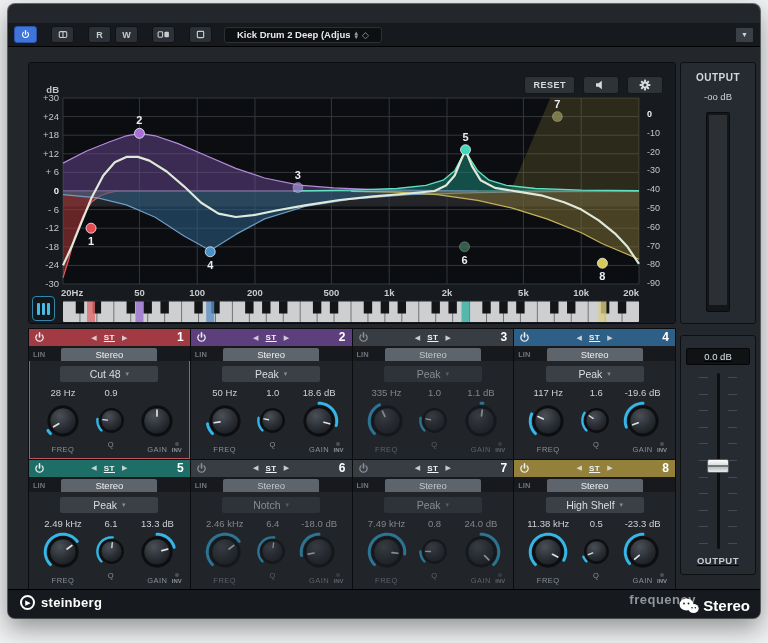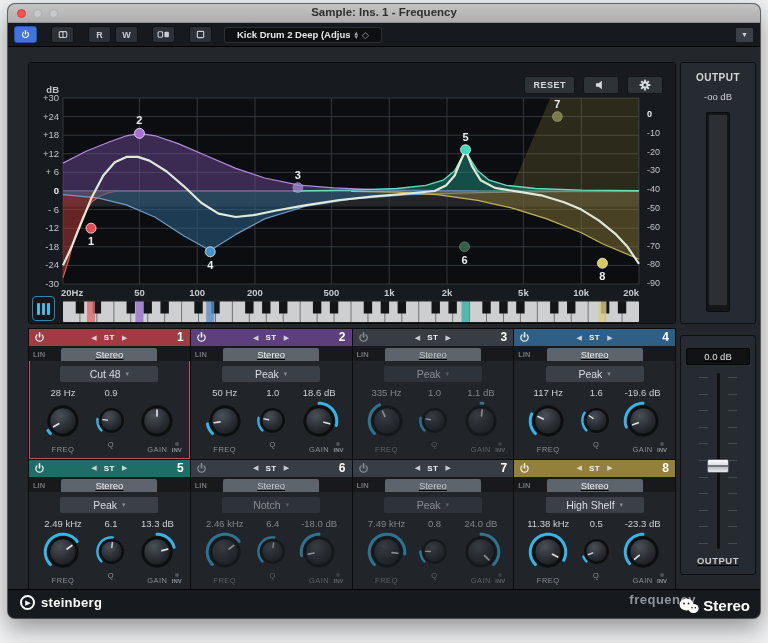--- a/index.html
+++ b/index.html
@@ -66,23 +66,23 @@
   
   .bands{position:absolute;left:20px;top:281px;width:648px;height:262px;background:#0a0c0e;
     display:grid;grid-template-columns:repeat(4,1fr);grid-template-rows:repeat(2,1fr);gap:1px;
     border:1px solid #0a0c0e;box-sizing:border-box;}
   .band{position:relative;background:#21252a;overflow:hidden;}
   .band.selected{box-shadow:inset 0 0 0 1px #c4505a;}
   .band-header{position:relative;height:17px;display:flex;align-items:center;justify-content:center;gap:7px;}
   .band-header .power{position:absolute;left:5px;top:3px;width:11px;height:11px;color:#eceef0;}
   .band.off .band-header .power{color:#8a9096;}
   .band-header .arrow{font-size:7px;color:#e3e5e8;opacity:.85;}
-  .band-header .st{font-size:8px;font-weight:700;color:#f2f4f6;letter-spacing:.5px;}
+  .band-header .st{font-size:8px;font-weight:700;color:#f2f4f6;letter-spacing:.5px;text-decoration:underline;}
   .band-header .num{position:absolute;right:6px;top:1px;font-size:12px;font-weight:700;color:#fff;}
-  .band-tabs{position:relative;height:15px;background:#17191d;display:flex;align-items:flex-end;text-decoration:underline;}
+  .band-tabs{position:relative;height:15px;background:#17191d;display:flex;align-items:flex-end;}
   .band-tabs .lin{position:absolute;left:4px;bottom:2px;font-size:7.5px;color:#6e757c;font-weight:700;}
   .band-tabs .stereo-tab{margin:0 auto;width:96px;height:13px;background:#5d646b;border-radius:2px 2px 0 0;
     color:#eef0f2;font-size:9.5px;text-align:center;line-height:13px;}
   .band.off .band-tabs .stereo-tab{color:#c3c7cb;}
   .band-body{position:relative;height:99px;}
   .band.off .band-body{opacity:.55;}
   .type-select{margin:5px auto 0;width:98px;height:16px;background:#3a4046;border-radius:2px;
     display:flex;align-items:center;justify-content:center;gap:5px;color:#dadde0;font-size:10.5px;}
   .type-select .caret{font-size:7px;color:#858b91;}
   .vals{display:flex;margin-top:5px;padding:0 6px;}
@@ -115,28 +115,20 @@
       <stop offset="0%" stop-color="#4a5057"></stop>
       <stop offset="55%" stop-color="#2c3036"></stop>
       <stop offset="100%" stop-color="#17191d"></stop>
     </radialGradient>
   </defs>
 </svg>
 
 <div class="stage">
   <div class="window">
 
-    <div class="titlebar">
-      <div class="tl-dots">
-        <span class="dot red"></span>
-        <span class="dot gray"></span>
-        <span class="dot gray"></span>
-      </div>
-      <div class="title-text">Sample: Ins. 1 - Frequency</div>
-    </div>
 
     <div class="toolbar">
       <div class="tbtn power">
         <svg width="9" height="9" viewBox="0 0 12 12">
           <path d="M6 1v4.5" stroke="#fff" stroke-width="1.8" fill="none" stroke-linecap="round"></path>
           <path d="M3.2 3.2a4 4 0 1 0 5.6 0" stroke="#fff" stroke-width="1.5" fill="none" stroke-linecap="round"></path>
         </svg>
       </div>
       <span class="tb-gap"></span>
       <div class="tbtn">

